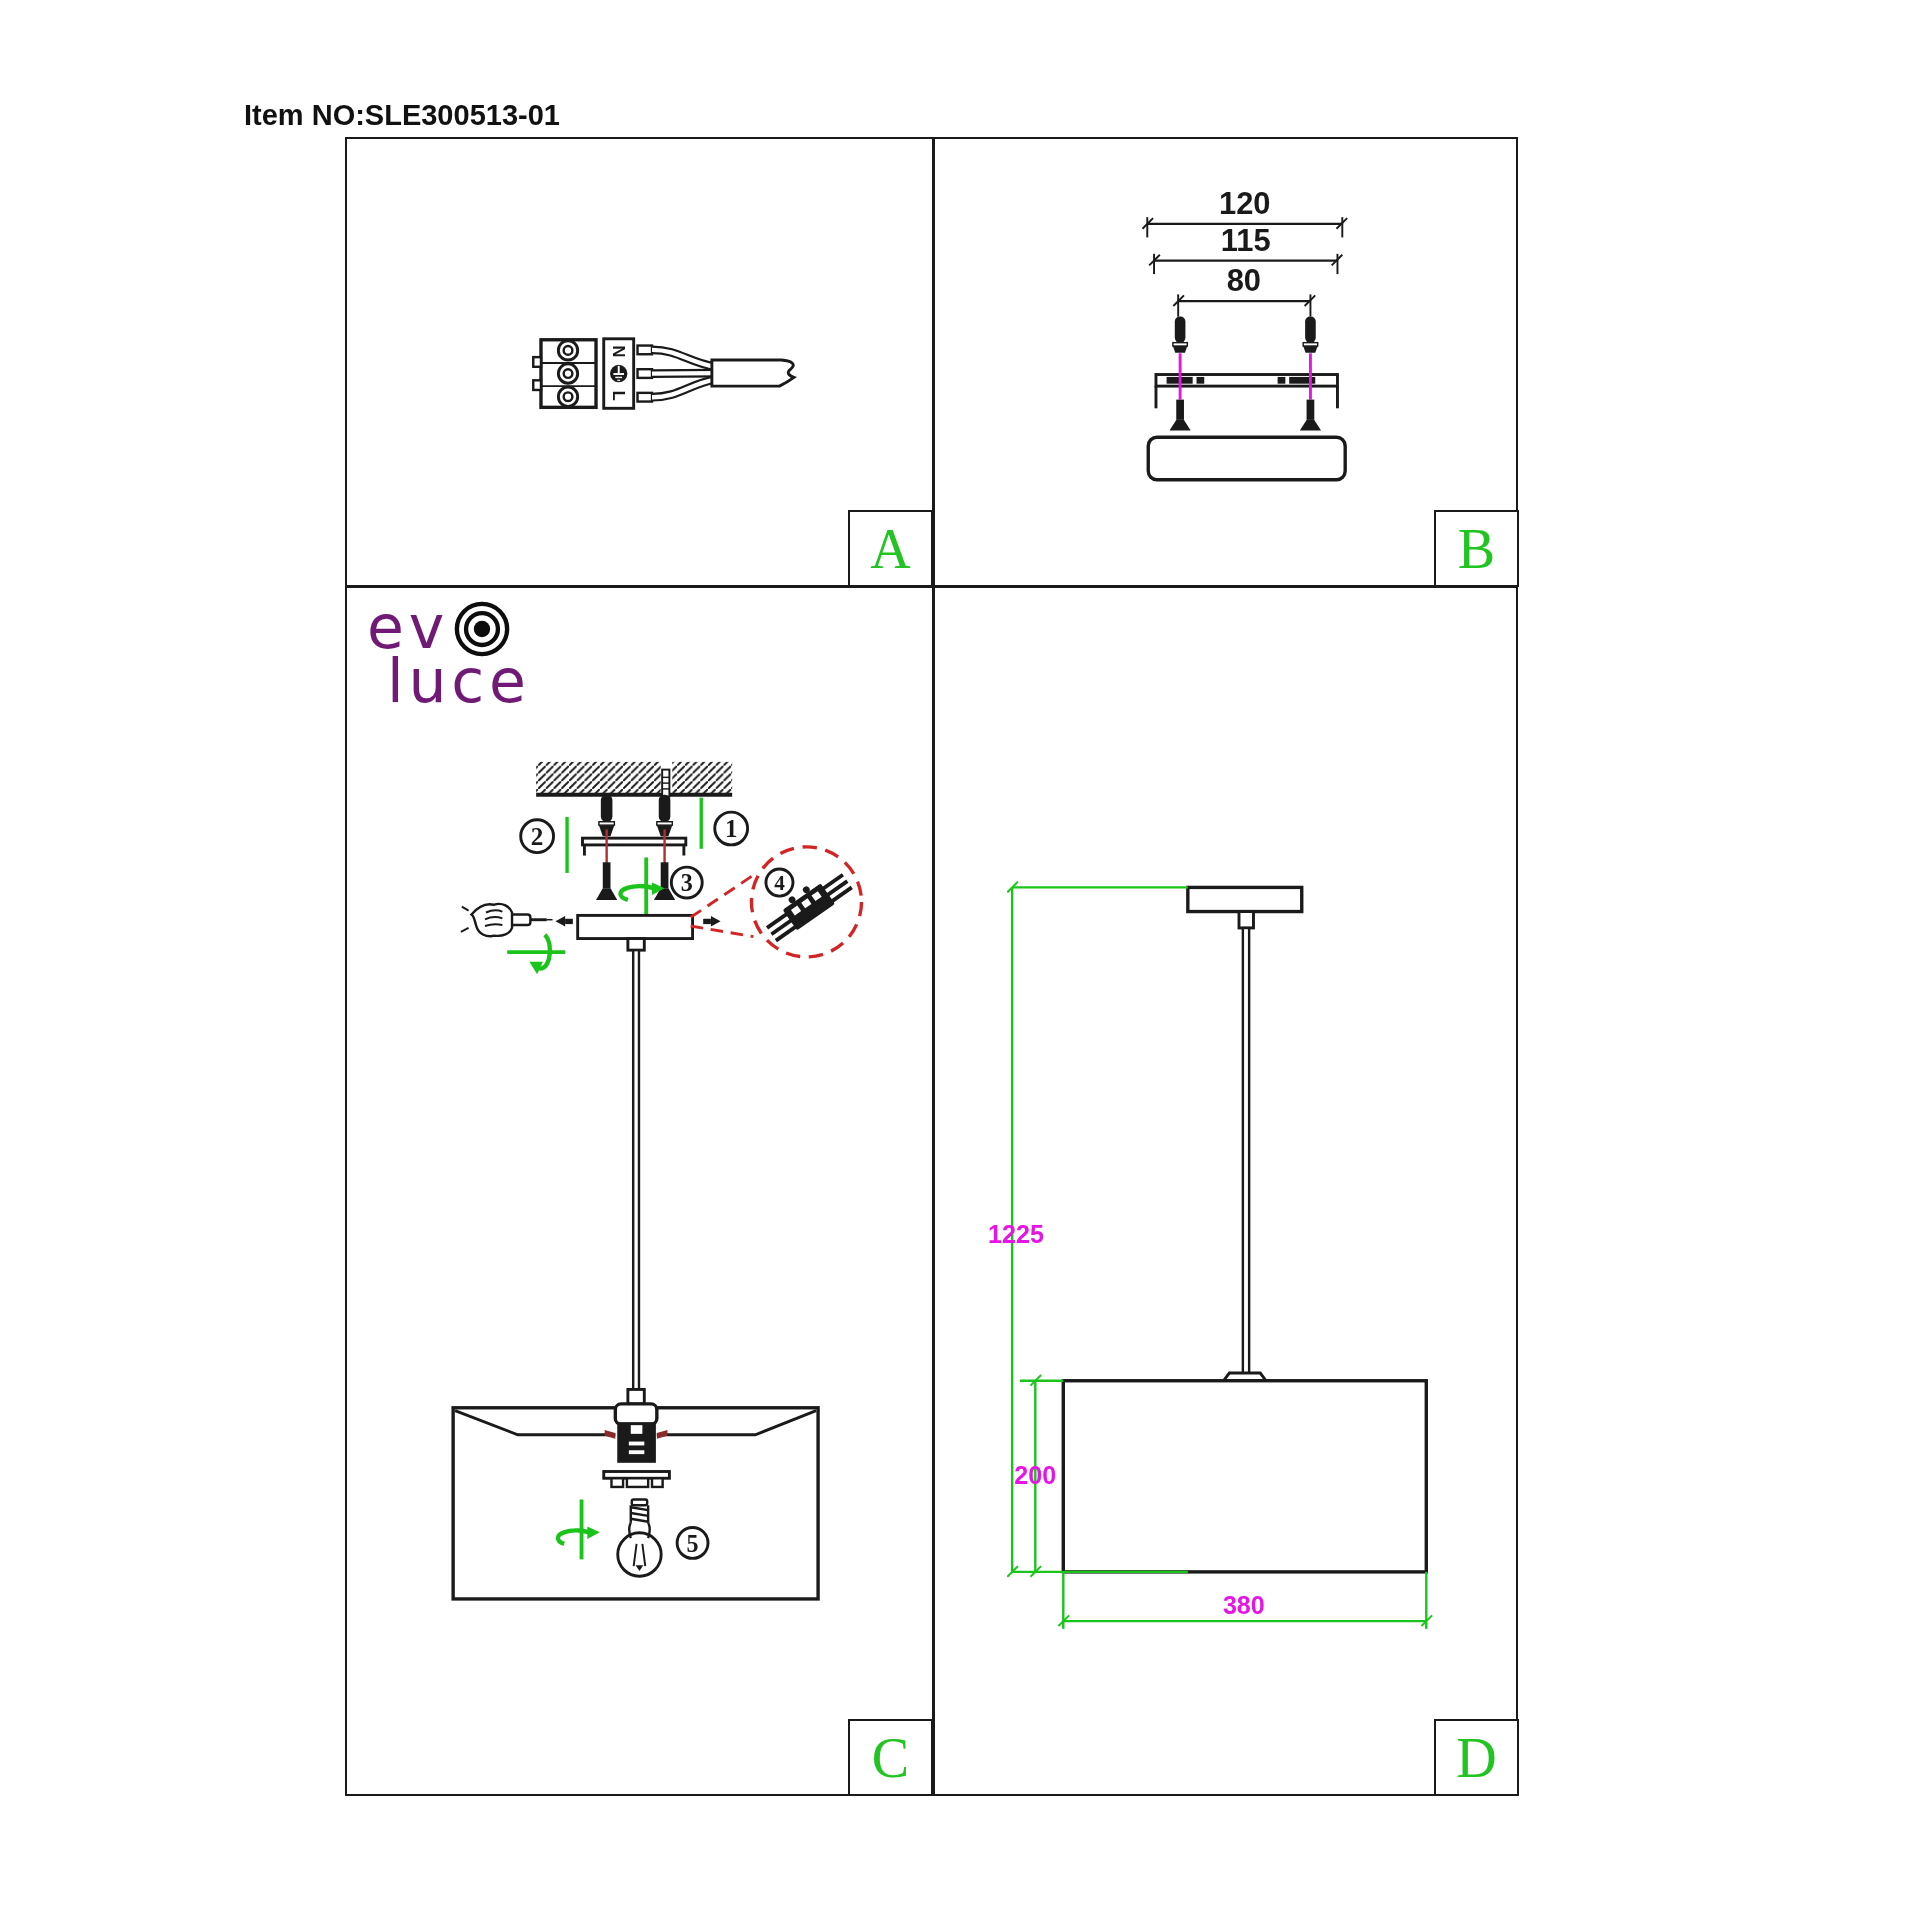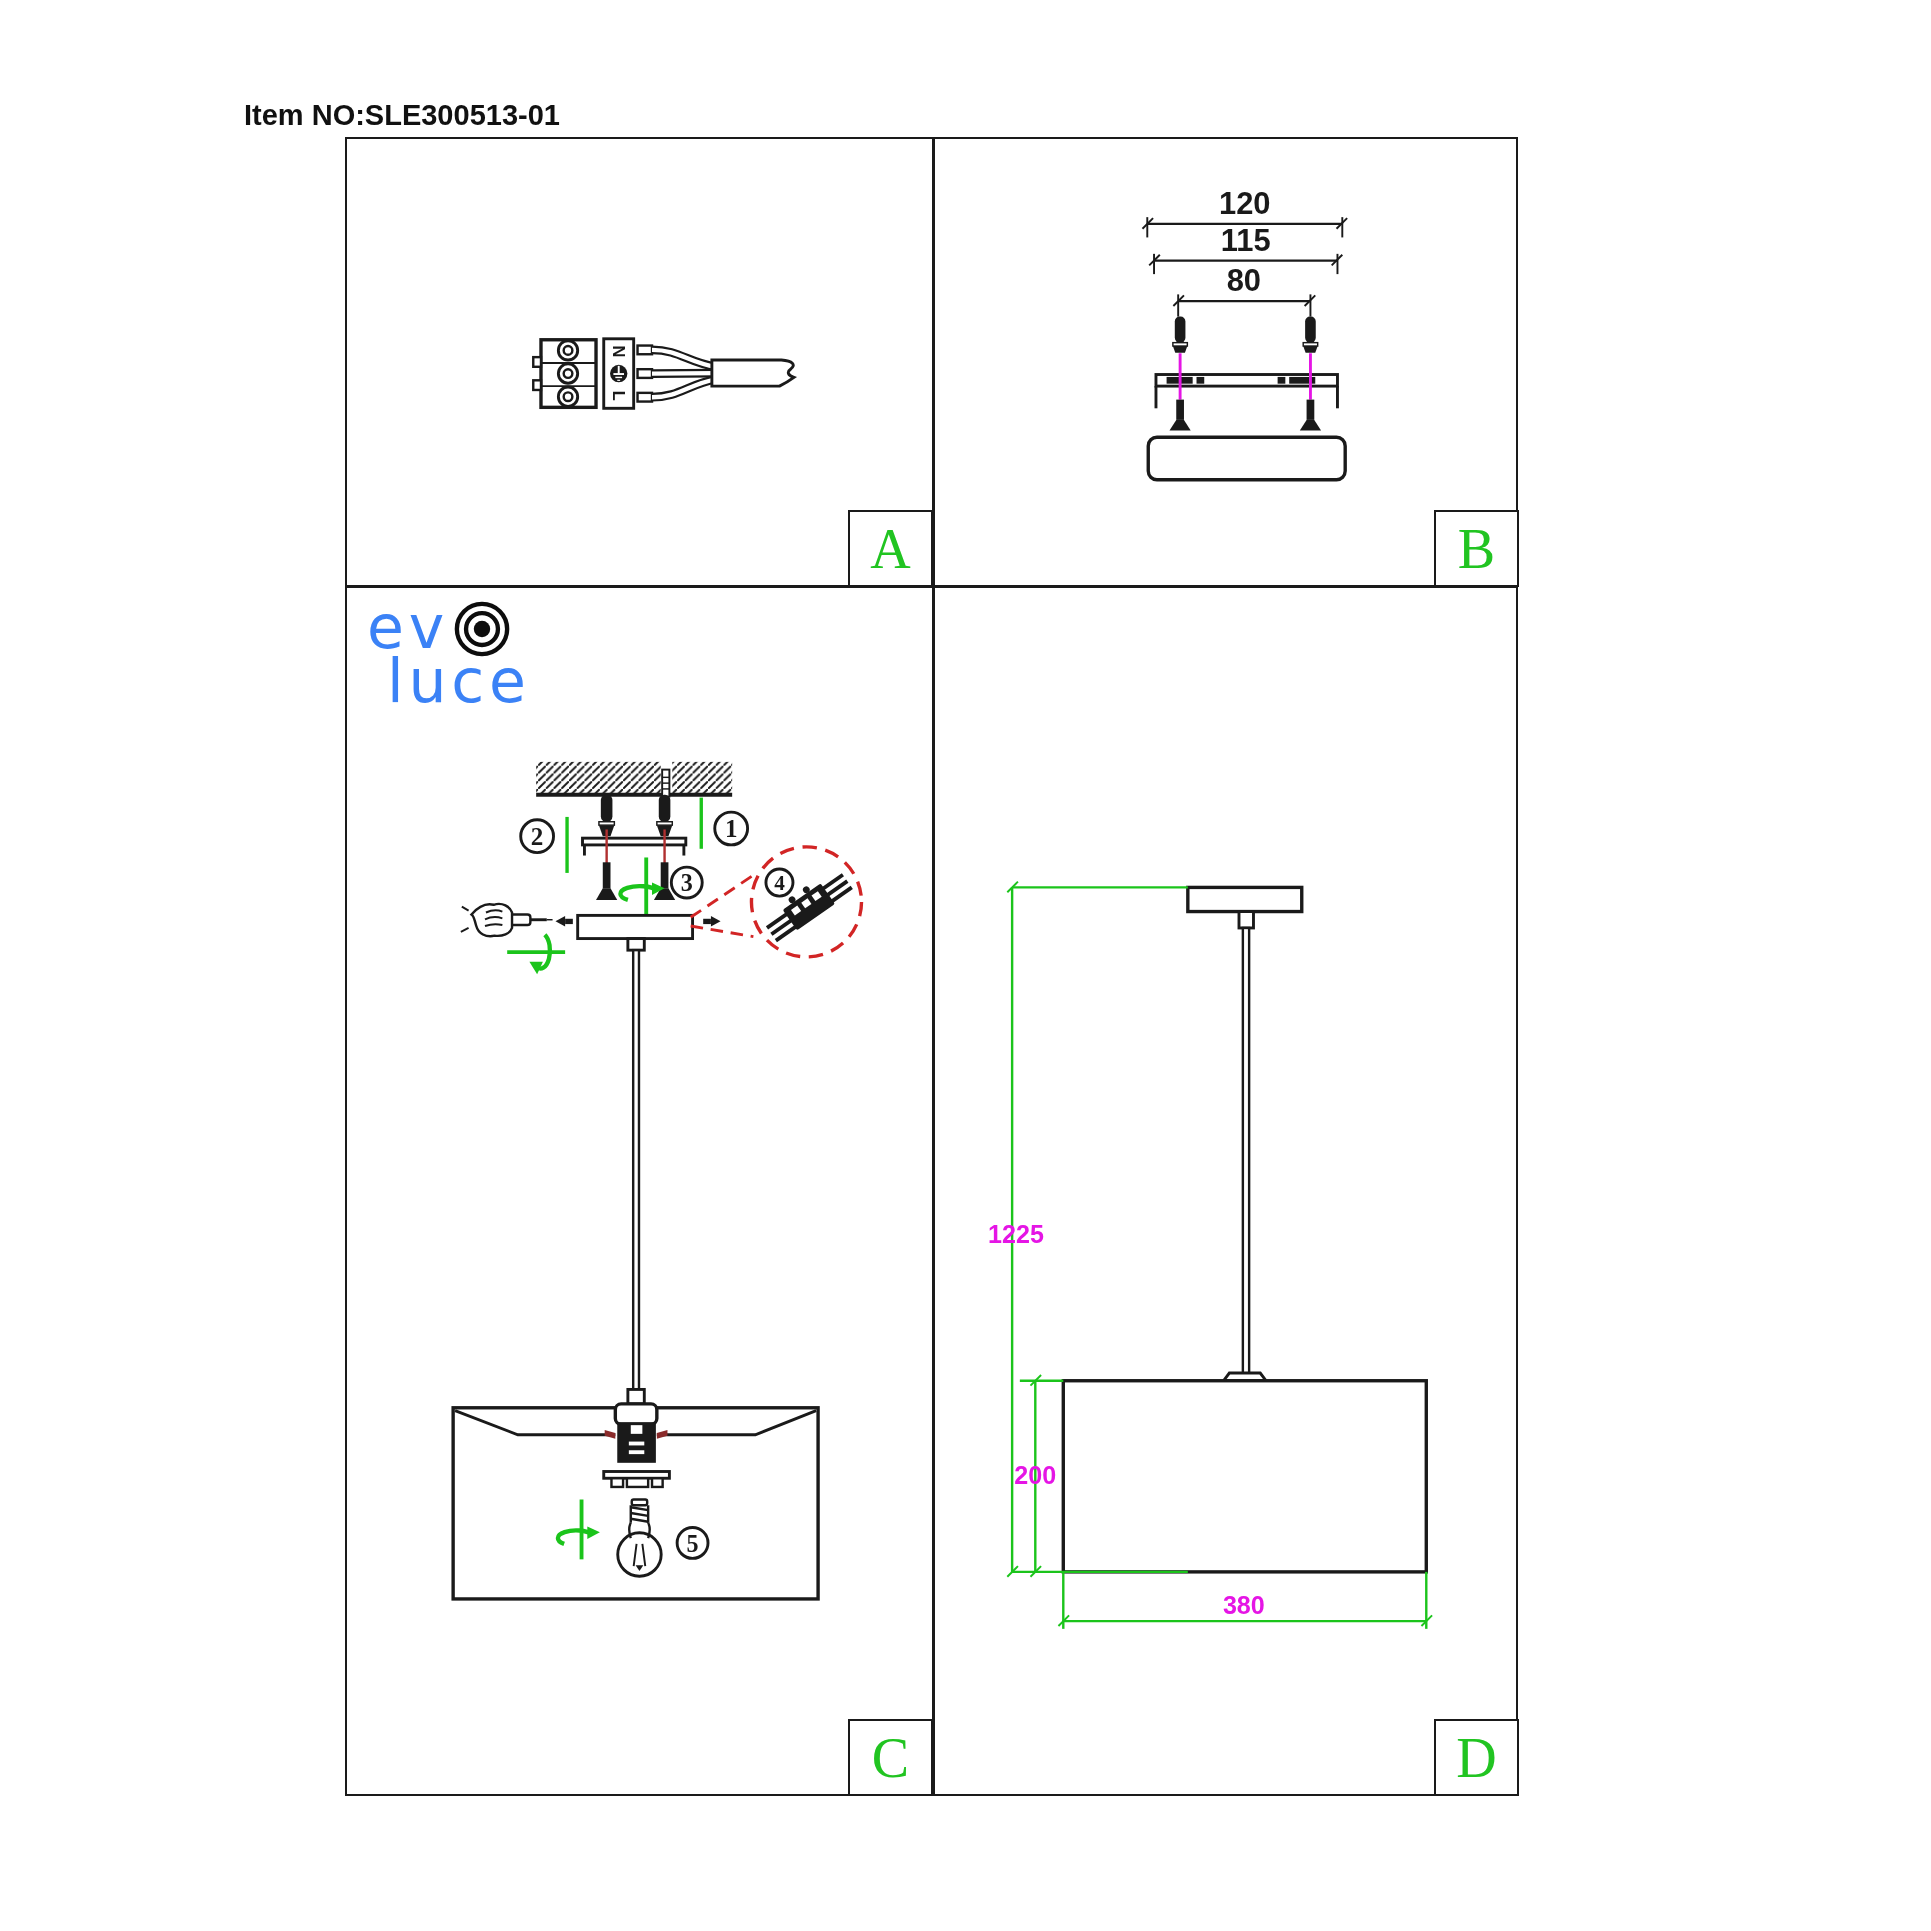--- a/index.html
+++ b/index.html
@@ -5,21 +5,21 @@
   html,body{margin:0;padding:0;background:#ffffff;}
   .page{position:relative;width:1931px;height:1931px;background:#fff;font-family:"Liberation Sans",sans-serif;overflow:hidden;}
   .abs{position:absolute;}
   .page-title{left:244px;top:83px;font-size:29px;font-weight:700;color:#111;letter-spacing:0px;margin-top:16px;}
   
   .grid-outer{left:345px;top:137px;width:1173px;height:1659px;border:2.9px solid #1a1a1a;box-sizing:border-box;}
   .grid-vdiv{left:932px;top:137px;width:2.9px;height:1659px;background:#1a1a1a;}
   .grid-hdiv{left:345px;top:585px;width:1173px;height:2.9px;background:#1a1a1a;}
   .corner-label{width:85px;height:77px;border:2.9px solid #1a1a1a;box-sizing:border-box;background:#fff;display:flex;align-items:center;justify-content:center;font-family:"Liberation Serif",serif;font-size:56px;color:#21c421;line-height:1;}
   
-  .logo{left:367px;top:597px;color:#3b82f6;text-align:right;}
+  .logo{left:367px;top:597px;color:#701a75;text-align:right;}
   .logo-row{display:flex;align-items:center;height:60px;}
   .logo-word{font-family:"DejaVu Sans",sans-serif;font-size:60px;line-height:56px;letter-spacing:4.8px;font-weight:400;}
   svg text{font-family:"Liberation Sans",sans-serif;}
   svg .serif{font-family:"Liberation Serif",serif;}
 </style>
 </head>
 <body>
 
 <div class="page">
 

